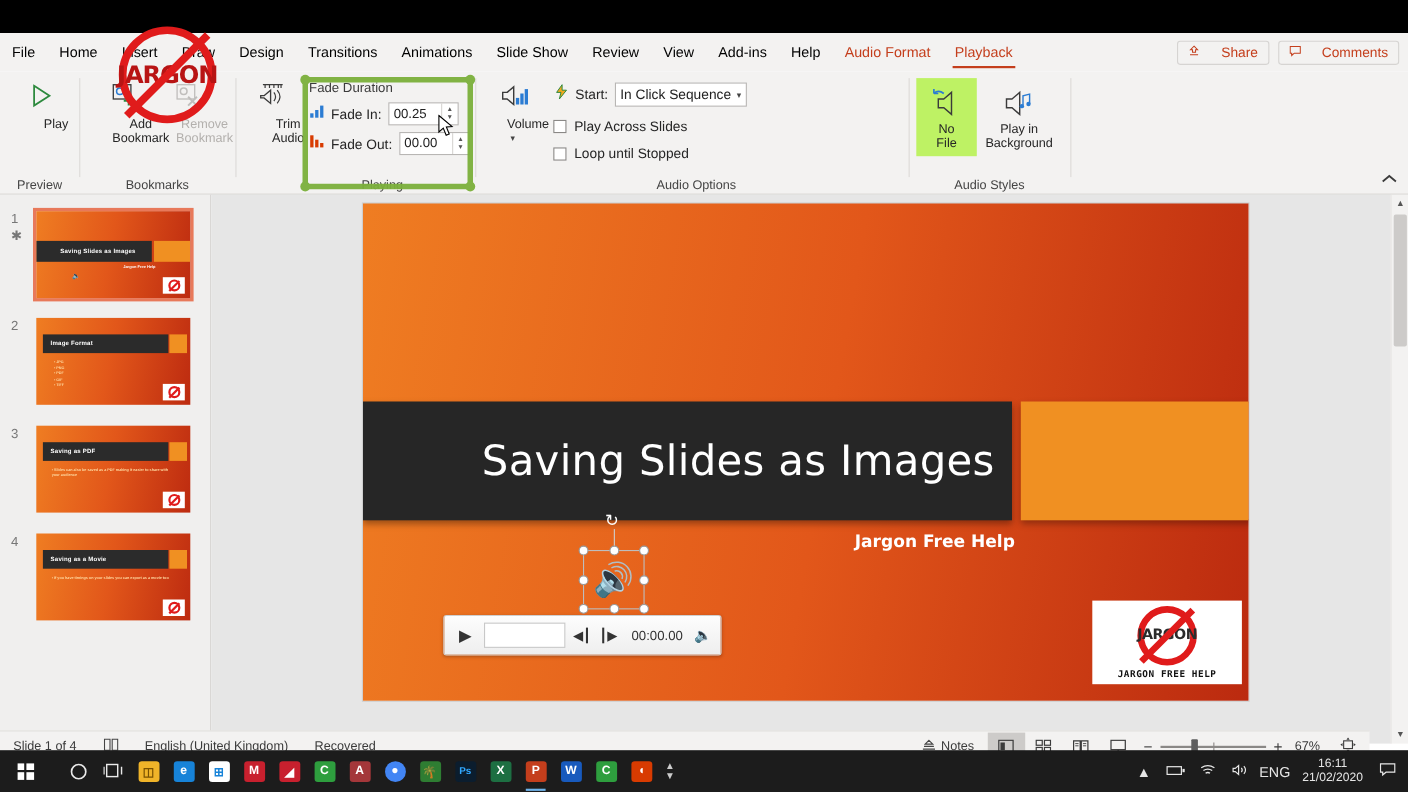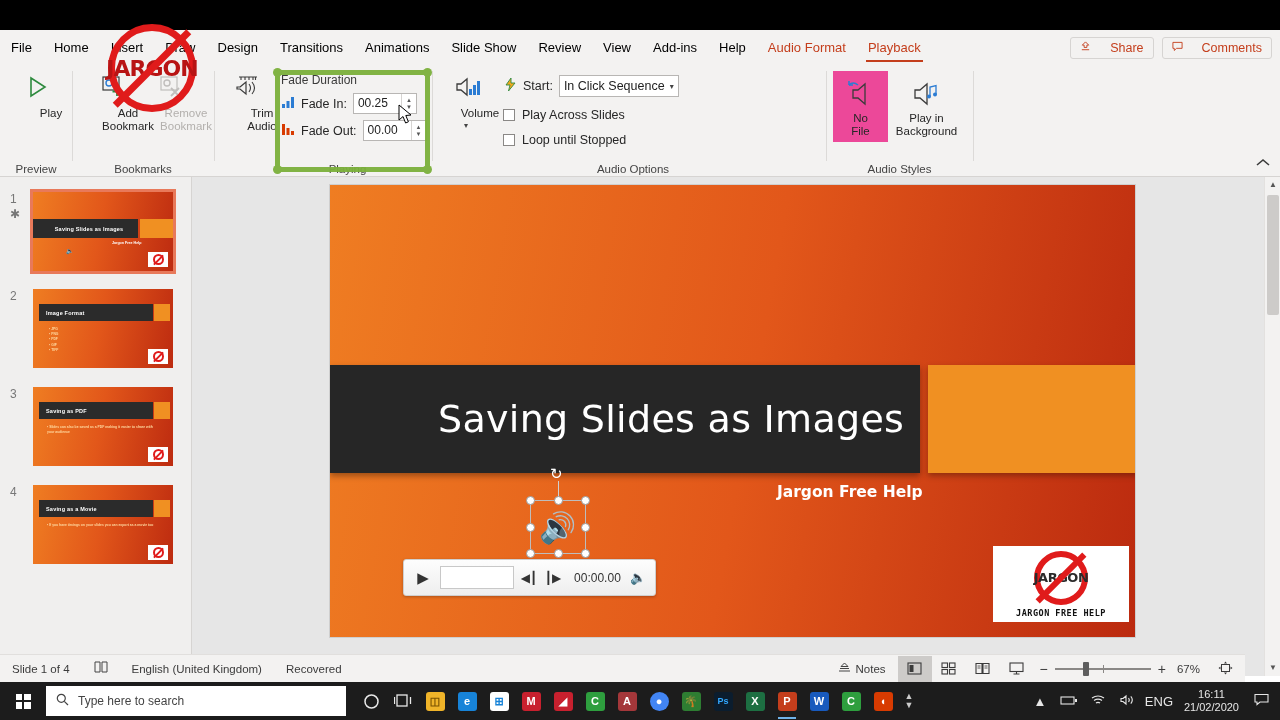--- a/index.html
+++ b/index.html
@@ -93,21 +93,21 @@
   .combo {
     border: 1px solid #b8b6b4; background: #fff; height: 22px; width: 120px;
     font-size: 12.5px; color: #222; display: flex; align-items: center;
     padding: 0 4px; justify-content: space-between;
   }
   .stylebtn {
     position: absolute; top: 6px; width: 55px;
     display: flex; flex-direction: column; align-items: center;
     padding-top: 6px; padding-bottom: 4px;
   }
-  .stylebtn.sel { background: #ec4899; }
+  .stylebtn.sel { background: #bef264; }
   .stylebtn .lbl { font-size: 11.5px; color: #262626; text-align: center; line-height: 13px; margin-top:3px;}
   .ribbon-collapse {
     position: absolute; right: 10px; bottom: 6px;
     font-size: 12px; color: #444;
   }
 
   
   .greenbox {
     position: absolute; border: 5px solid #7bb03b; border-radius: 4px;
     pointer-events: none; opacity: .95;
@@ -256,21 +256,21 @@
     position: absolute; left: 0; width: 16px; height: 16px;
     font-size: 8px; color: #555; text-align: center; line-height: 16px;
   }
   .vs-thumb {
     position: absolute; left: 2px; top: 18px; width: 12px; height: 120px;
     background: #cdcbc9; border-radius: 2px;
   }
 
   
   .statusbar {
-    position: absolute; left: 0; bottom: 38px; width: 1245px; height: 28px;
+    position: absolute; left: 0; bottom: 28px; width: 1245px; height: 28px;
     background: #f3f2f1; border-top: 1px solid #e1dfdd;
     display: flex; align-items: center; font-size: 11.5px; color: #3b3b3b;
   }
   .sb-item { padding: 0 12px; white-space: nowrap; }
   .statusbar .spacer { flex: 1; }
   .viewbtn {
     width: 34px; height: 26px; display: flex; align-items: center;
     justify-content: center; font-size: 14px; color: #3b3b3b;
   }
   .viewbtn.active { background: #cdcbc9; }
@@ -782,29 +782,20 @@
 
   <div class="taskbar">
     <div class="startbtn">
       <div class="winlogo">
           <i></i>
           <i></i>
           <i></i>
           <i></i>
         </div>
     </div>
-    <div class="searchbox">
-      <span>
-        <svg width="13" height="13" viewBox="0 0 13 13">
-            <circle cx="5.3" cy="5.3" r="4" fill="none" stroke="#444" stroke-width="1.2"></circle>
-            <path d="M8.3 8.3 L12 12" stroke="#444" stroke-width="1.2"></path>
-          </svg>
-      </span>
-      <span class="ph">Type here to search</span>
-    </div>
     <div class="tb-icons">
       <div class="tbi">
         <svg width="17" height="17" viewBox="0 0 17 17">
             <circle cx="8.5" cy="8.5" r="6.5" fill="none" stroke="#e9e9e9" stroke-width="1.5"></circle>
           </svg>
       </div>
       <div class="tbi">
         <svg width="18" height="16" viewBox="0 0 18 16">
             <rect x="3" y="2" width="10" height="11" fill="none" stroke="#e9e9e9" stroke-width="1.3"></rect>
             <path d="M0.5 4 v7 M16.5 4 v7" stroke="#e9e9e9" stroke-width="1.3"></path>

